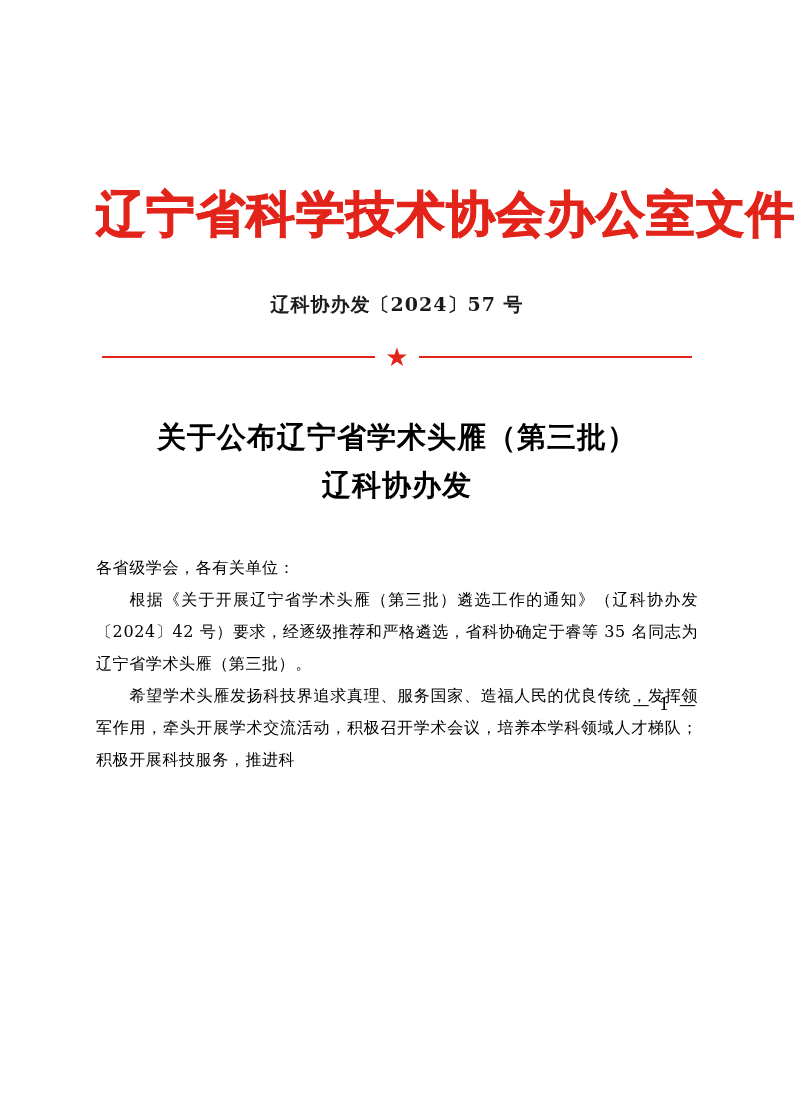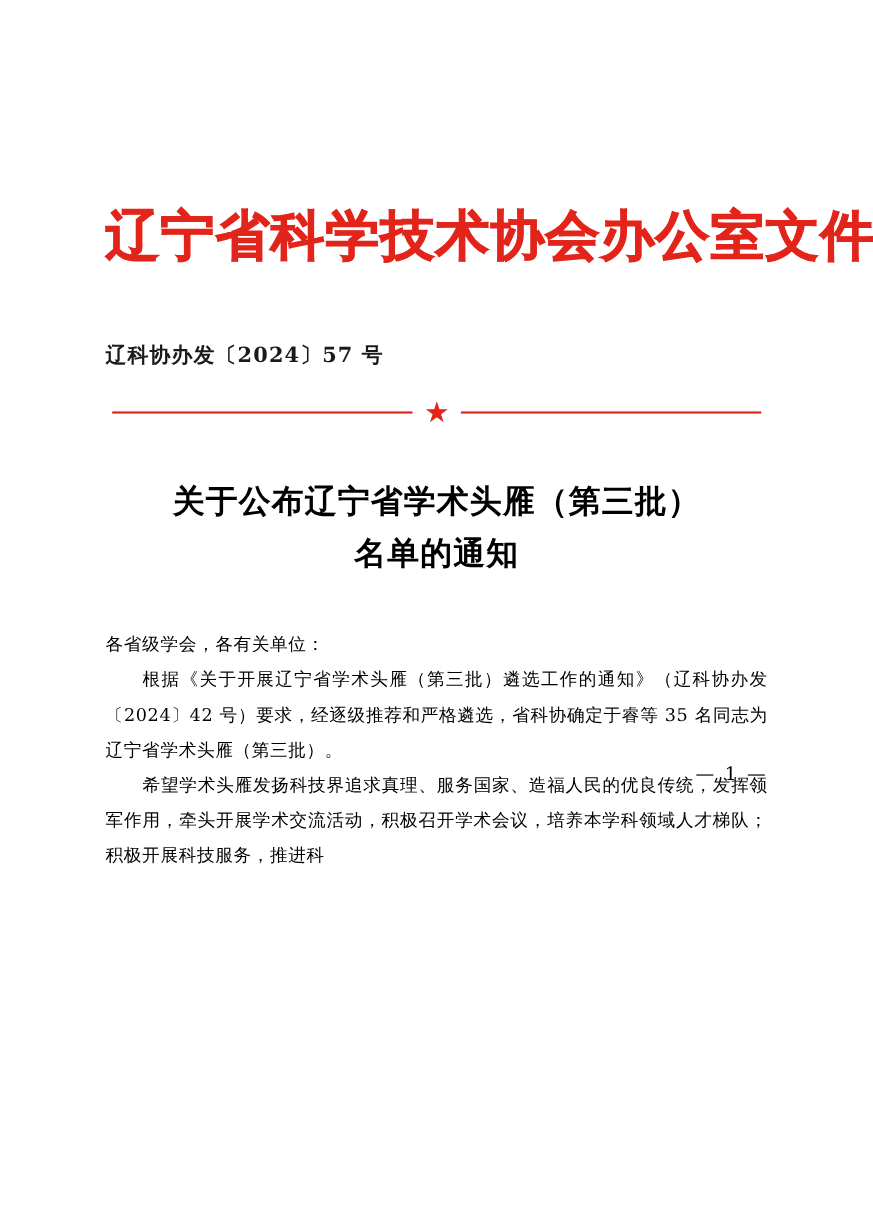--- a/index.html
+++ b/index.html
@@ -29,21 +29,22 @@
     color: #e2241a;
     font-family: "DejaVu Serif", "Liberation Serif", serif;
     font-weight: bold;
     font-size: 49px;
     letter-spacing: 1px;
     line-height: 1.18;
     white-space: nowrap;
     -webkit-text-stroke: 1px #e2241a;
   }
   .doc-number {
-    margin-top: 66px;
+    margin-top: 48px;
+    text-align: center;
     font-size: 19px;
     font-weight: bold;
     letter-spacing: 1px;
     color: #1a1a1a;
   }
   .red-rule-wrap {
     margin-top: 26px;
     position: relative;
     height: 26px;
   }
@@ -115,21 +116,21 @@
 
   <div class="red-rule-wrap">
     <div class="red-rule"></div>
     <div class="red-star">
       <span>★</span>
     </div>
   </div>
 
   <div class="subject">
     <div>关于公布辽宁省学术头雁（第三批）</div>
-    <div>名单的通知</div>
+    <div>辽科协办发</div>
   </div>
 
   <div class="body-text">
     <p>各省级学会，各有关单位：</p>
     <p class="indent">根据《关于开展辽宁省学术头雁（第三批）遴选工作的通知》（辽科协办发〔2024〕42 号）要求，经逐级推荐和严格遴选，省科协确定于睿等 35 名同志为辽宁省学术头雁（第三批）。</p>
     <p class="indent">希望学术头雁发扬科技界追求真理、服务国家、造福人民的优良传统，发挥领军作用，牵头开展学术交流活动，积极召开学术会议，培养本学科领域人才梯队；积极开展科技服务，推进科</p>
   </div>
 
   <div class="page-number">— 1 —</div>
 

